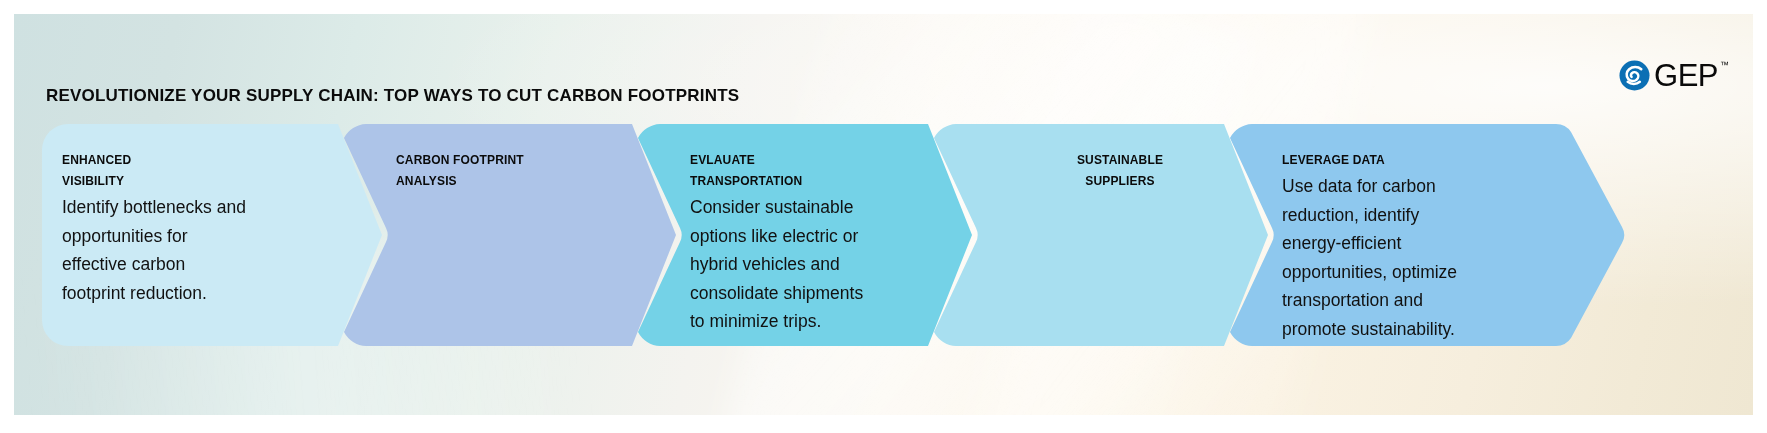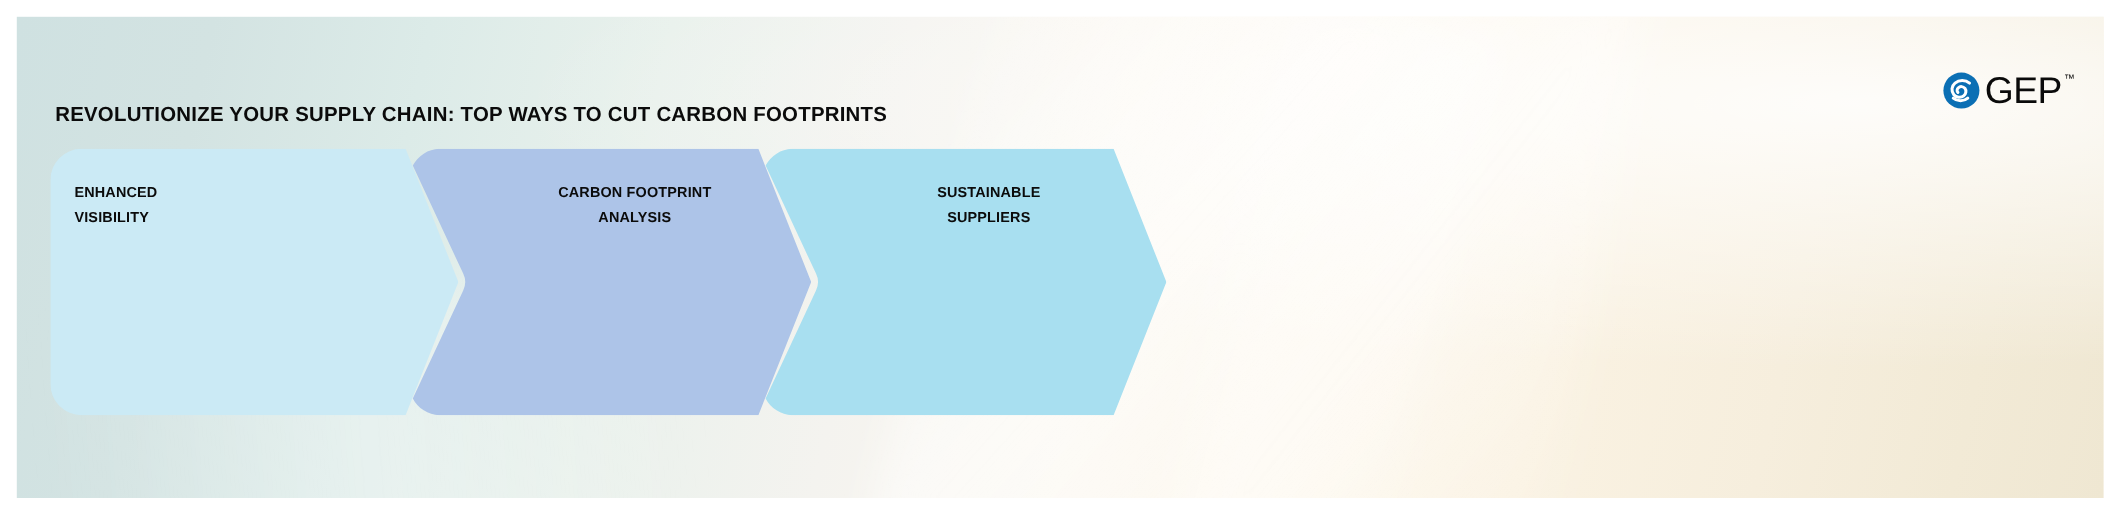--- a/index.html
+++ b/index.html
@@ -155,21 +155,21 @@
     color: #111111;
     white-space: pre-line;
     margin-top: 1px;
   }
 
   
   .chev-1 { width: 340px; z-index: 5; }
   .chev-1 .chev-body { padding-left: 20px; padding-right: 26px; }
 
   .chev-2 { width: 336px; z-index: 4; }
-  .chev-2 .chev-body { padding-left: 56px; padding-right: 14px; text-align: center; }
+  .chev-2 .chev-body { padding-left: 56px; padding-right: 14px; }
 
   .chev-3 { width: 338px; z-index: 3; }
   .chev-3 .chev-body { padding-left: 56px; padding-right: 12px; }
 
   .chev-4 { width: 338px; z-index: 2; }
   .chev-4 .chev-body { padding-left: 56px; padding-right: 14px; text-align: center; }
 
   .chev-5 { width: 400px; z-index: 1; }
   .chev-5 .chev-body { padding-left: 56px; padding-right: 58px; }
 </style>
@@ -197,40 +197,72 @@
 
     <div class="chevron-row">
 
       <div class="chev chev-1">
         <svg class="chev-shape" viewBox="0 0 340 222" preserveAspectRatio="none">
           <path d="M26 0 H296 L340 111 L296 222 H26 A26 26 0 0 1 0 196 V26 A26 26 0 0 1 26 0 Z" fill="#cbeaf5"></path>
         </svg>
         <div class="chev-body">
           <div class="chev-title">ENHANCED
 VISIBILITY</div>
+          <div class="chev-text">Identify bottlenecks and
+opportunities for
+effective carbon
+footprint reduction.</div>
         </div>
       </div>
 
       <div class="chev chev-2">
         <svg class="chev-shape" viewBox="0 0 336 222" preserveAspectRatio="none">
           <path d="M26 0 H292 L336 111 L292 222 H26 A26 26 0 0 1 4 208 L46 118 A16 16 0 0 0 46 104 L4 14 A26 26 0 0 1 26 0 Z" fill="#adc4e8"></path>
         </svg>
         <div class="chev-body">
           <div class="chev-title">CARBON FOOTPRINT
 ANALYSIS</div>
         </div>
       </div>
 
+      <div class="chev chev-3">
+        <svg class="chev-shape" viewBox="0 0 338 222" preserveAspectRatio="none">
+          <path d="M26 0 H294 L338 111 L294 222 H26 A26 26 0 0 1 4 208 L46 118 A16 16 0 0 0 46 104 L4 14 A26 26 0 0 1 26 0 Z" fill="#74d2e7"></path>
+        </svg>
+        <div class="chev-body">
+          <div class="chev-title">EVLAUATE
+TRANSPORTATION</div>
+          <div class="chev-text">Consider sustainable
+options like electric or
+hybrid vehicles and
+consolidate shipments
+to minimize trips.</div>
+        </div>
+      </div>
 
       <div class="chev chev-4">
         <svg class="chev-shape" viewBox="0 0 338 222" preserveAspectRatio="none">
           <path d="M26 0 H294 L338 111 L294 222 H26 A26 26 0 0 1 4 208 L46 118 A16 16 0 0 0 46 104 L4 14 A26 26 0 0 1 26 0 Z" fill="#a8dff0"></path>
         </svg>
         <div class="chev-body">
           <div class="chev-title">SUSTAINABLE
 SUPPLIERS</div>
         </div>
       </div>
 
+      <div class="chev chev-5">
+        <svg class="chev-shape" viewBox="0 0 400 222" preserveAspectRatio="none">
+          <path d="M26 0 H330 A18 18 0 0 1 345 8 L396 103 A16 16 0 0 1 396 119 L345 214 A18 18 0 0 1 330 222 H26 A26 26 0 0 1 4 208 L46 118 A16 16 0 0 0 46 104 L4 14 A26 26 0 0 1 26 0 Z" fill="#8ec8ee"></path>
+        </svg>
+        <div class="chev-body">
+          <div class="chev-title">LEVERAGE DATA</div>
+          <div class="chev-text">Use data for carbon
+reduction, identify
+energy-efficient
+opportunities, optimize
+transportation and
+promote sustainability.</div>
+        </div>
+      </div>
 
     </div>
   </div>
 </div>
 
 </body></html>

